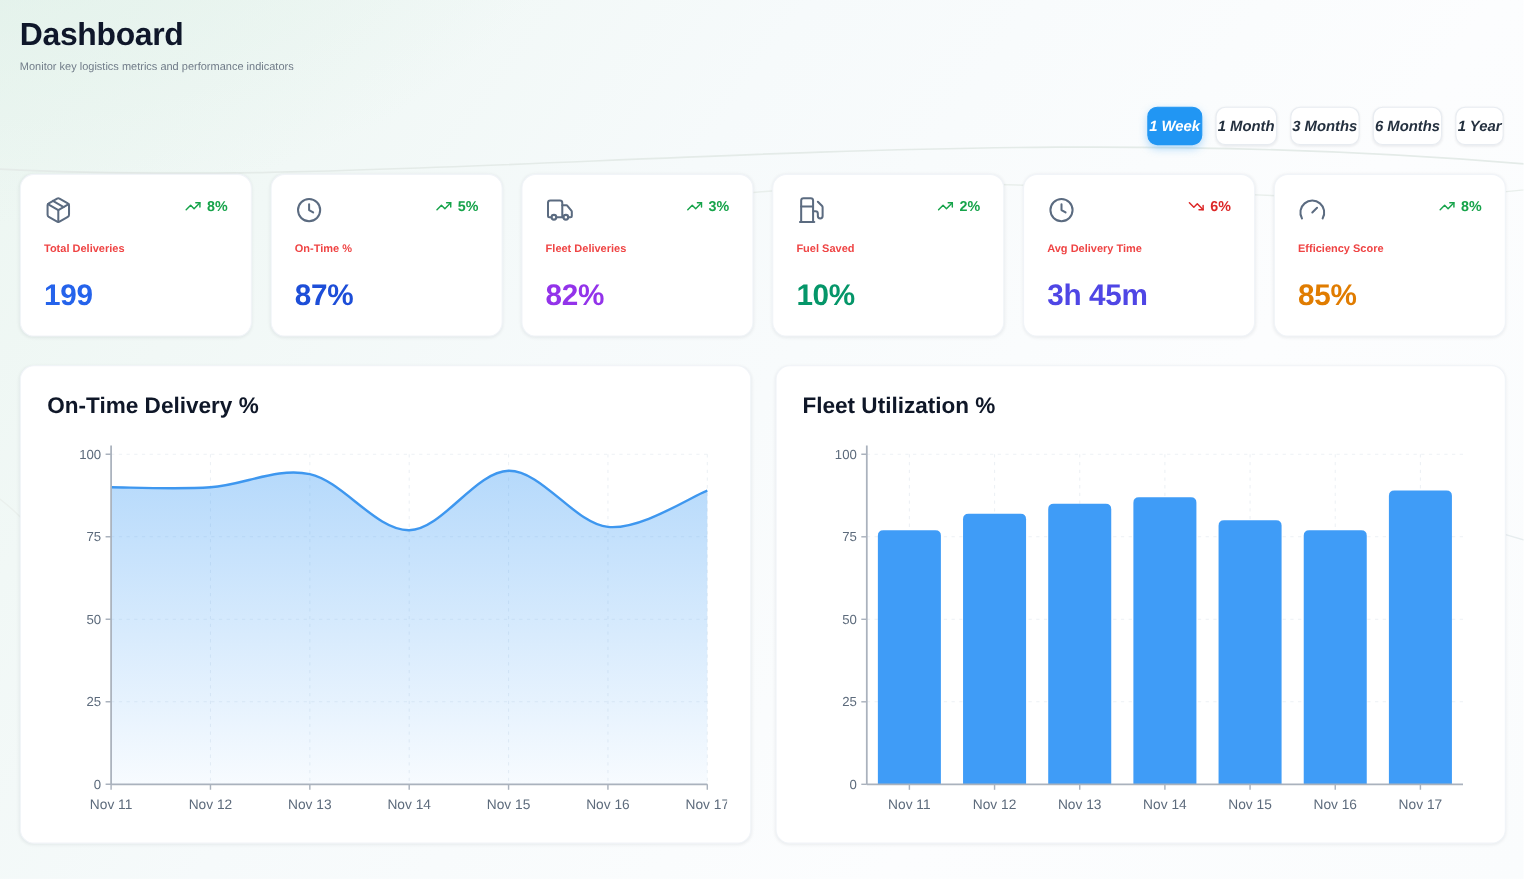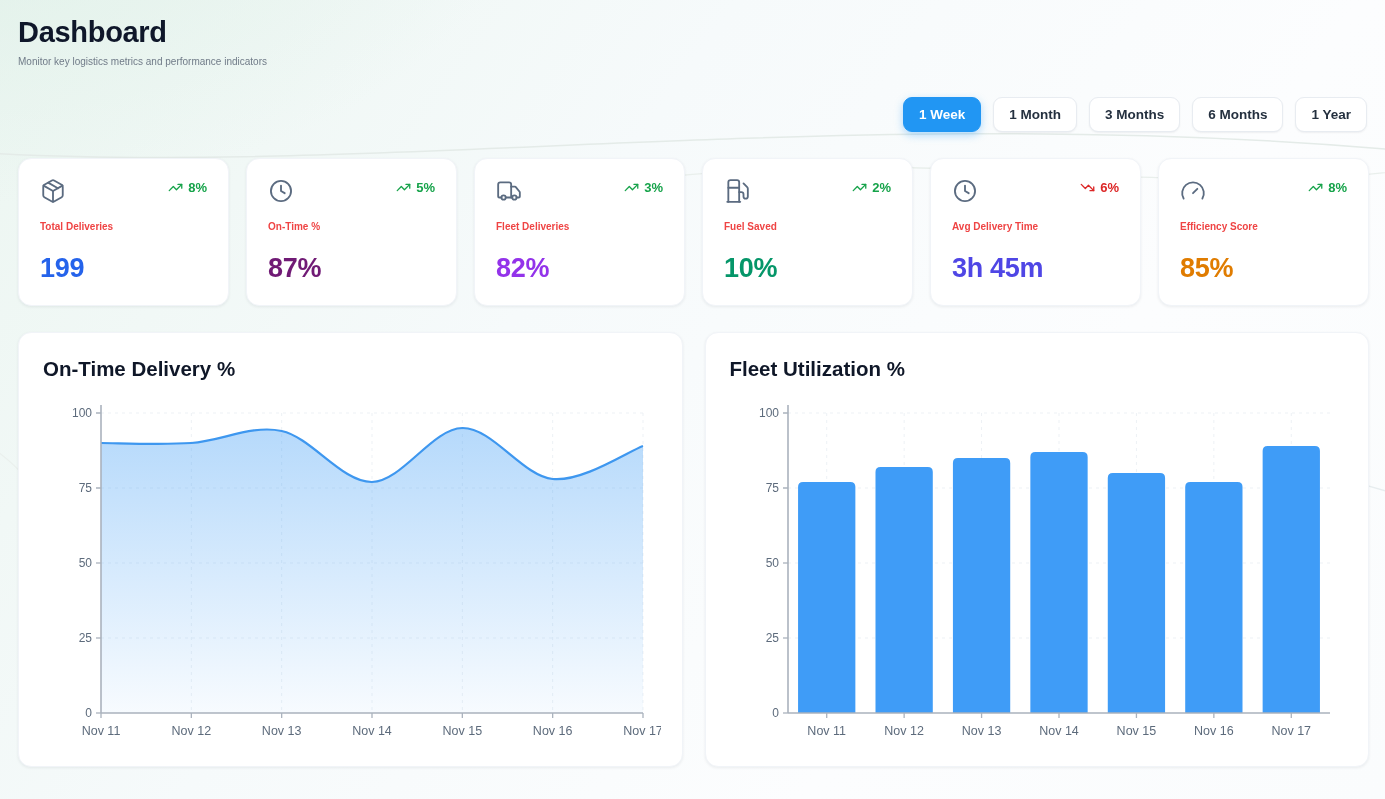--- a/index.html
+++ b/index.html
@@ -13,24 +13,25 @@
     color: #101826;
   }
   .decor { position: absolute; inset: 0; pointer-events: none; }
   .content { position: relative; padding: 16px 16px 0 18px; }
 
   .page-title { font-size: 29px; font-weight: 700; letter-spacing: -0.3px; color: #0f172a; }
   .page-subtitle { margin-top: 7px; font-size: 10px; color: #707b88; }
 
   .filters { display: flex; justify-content: flex-end; gap: 12px; margin: 30px 2px 0 0; }
   .filter-btn {
-    padding: 9px 15px; font-size: 13.5px; font-weight: 700; color: #24303f;
+    padding: 9px 1px; font-size: 13.5px; font-weight: 700; color: #24303f;
     background: #fff; border: 1px solid #e8ecf1; border-radius: 9px;
     box-shadow: 0 1px 2px rgba(16,24,40,.06); cursor: pointer;
     font-family: "Liberation Sans", sans-serif;
+    font-style: italic;
   }
   .filter-btn.active {
     background: #2196f3; color: #fff; border-color: #2196f3;
     box-shadow: 0 3px 8px rgba(33,150,243,.35);
   }
 
   .kpi-row { display: flex; gap: 17px; margin-top: 26px; }
   .kpi-card {
     flex: 1; height: 148px; background: #fff; border-radius: 13px;
     border: 1px solid #f1f4f8; box-shadow: 0 1px 3px rgba(16,24,40,.07);
@@ -111,21 +112,21 @@
           <span style="display:inline-flex">
               <svg width="15" height="15" viewBox="0 0 24 24" fill="none" stroke="currentColor" stroke-width="2.1" stroke-linecap="round" stroke-linejoin="round">
                 <path d="M22 7 13.5 15.5 8.5 10.5 2 17"></path>
                 <path d="M16 7h6v6"></path>
               </svg>
             </span>
           <span>5%</span>
         </span>
       </div>
       <div class="kpi-label">On-Time %</div>
-      <div class="kpi-value" style="color: #701a75;">87%</div>
+      <div class="kpi-value" style="color: #1d4ed8;">87%</div>
     </div>
 
     <div class="kpi-card">
       <div class="kpi-top">
         <span class="kpi-icon">
           <svg width="26" height="26" viewBox="0 0 24 24" fill="none" stroke="currentColor" stroke-width="1.7" stroke-linecap="round" stroke-linejoin="round">
               <path d="M14 18V6a2 2 0 0 0-2-2H4a2 2 0 0 0-2 2v11a1 1 0 0 0 1 1h2"></path>
               <path d="M15 18H9"></path>
               <path d="M19 18h2a1 1 0 0 0 1-1v-3.65a1 1 0 0 0-.22-.62l-3.48-4.35a1 1 0 0 0-.78-.38H14"></path>
               <circle cx="17" cy="18" r="2"></circle>

